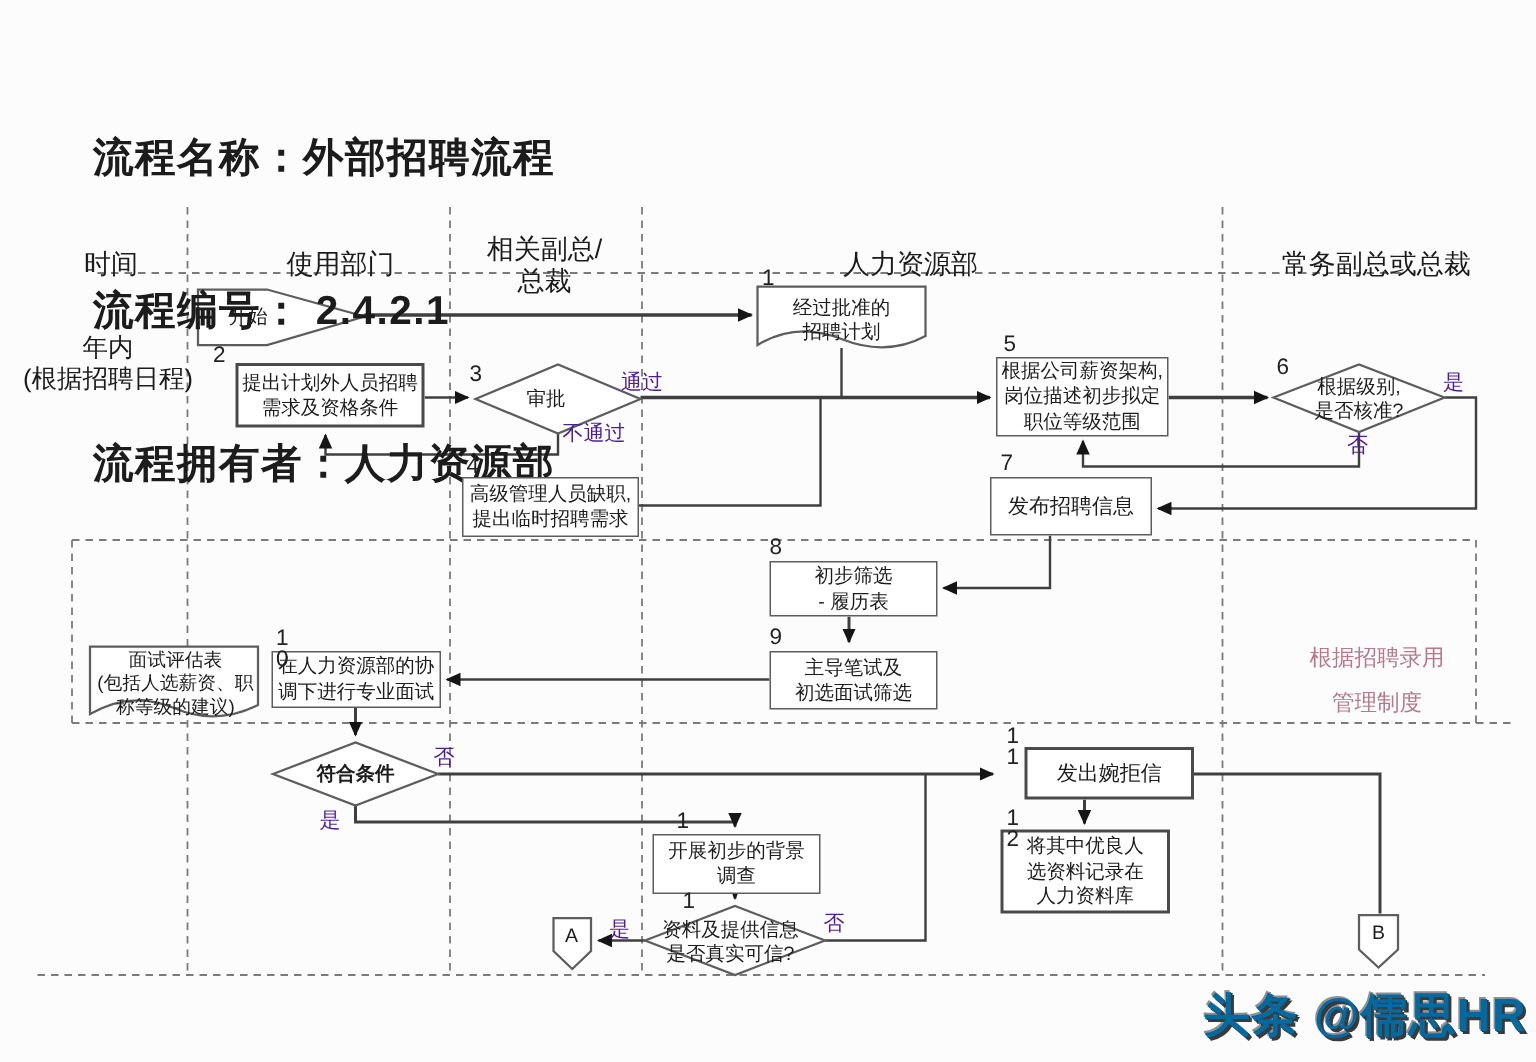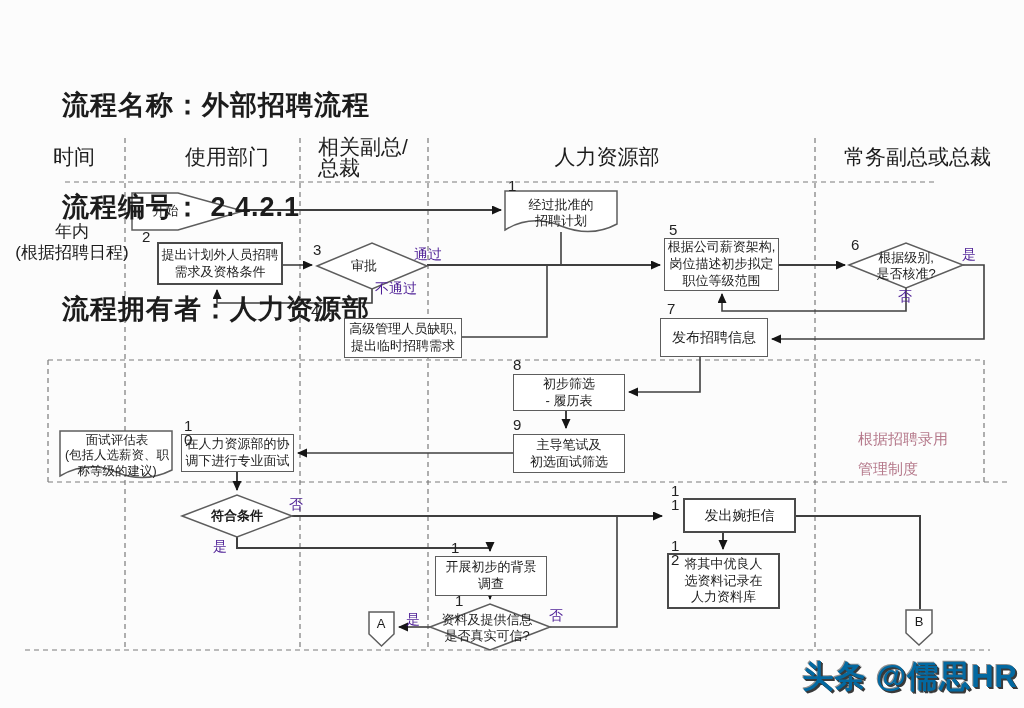--- a/index.html
+++ b/index.html
@@ -1,33 +1,33 @@
 <!DOCTYPE html>
 <html><head>
 <meta charset="utf-8">
 <style>
   html,body{margin:0;padding:0;background:#ffffff;}
   .canvas{position:relative;width:1024px;height:708px;background:#fcfcfc;
     font-family:"Liberation Sans","DejaVu Sans",sans-serif;color:#1c1c1c;overflow:hidden;}
   svg.layer{position:absolute;left:0;top:0;}
   .title{position:absolute;left:62px;top:20px;font-size:27px;font-weight:bold;
     line-height:34px;letter-spacing:1px;white-space:pre;}
-  .hdr{position:absolute;font-size:21px;display:flex;align-items:center;justify-content:center;
-    white-space:pre-line;line-height:21px;font-weight:400;}
+  .hdr{position:absolute;font-size:18px;display:flex;align-items:center;justify-content:center;
+    text-align:center;white-space:pre-line;line-height:21px;font-weight:400;margin-top:20px;}
   .box{position:absolute;border:1.5px solid #5d5d5d;background:#ffffff;display:flex;
     align-items:center;justify-content:center;text-align:center;font-size:13px;
     line-height:1.3;white-space:pre-line;box-sizing:border-box;}
   .bold-border{border-width:2px;border-color:#4a4a4a;}
   .lbl{position:absolute;display:flex;align-items:center;justify-content:center;
     text-align:center;font-size:13px;line-height:1.25;white-space:pre-line;}
   .num{position:absolute;font-size:15px;line-height:14px;white-space:pre-line;color:#222;}
   .edge{position:absolute;font-size:14px;white-space:nowrap;color:#4c1d95;}
   .timenote{position:absolute;left:2px;top:221px;width:140px;font-size:17px;line-height:21px;
     text-align:center;white-space:pre-line;}
-  .sidenote{position:absolute;left:858px;top:424px;width:120px;text-align:left;
+  .sidenote{position:absolute;left:858px;top:424px;width:120px;text-align:center;
     font-size:15px;line-height:30px;white-space:pre-line;color:#b5798b;}
   .wm{position:absolute;left:770px;top:656px;width:248px;text-align:right;font-size:31px;
     font-weight:bold;letter-spacing:1px;color:#0369a1;
     text-shadow:2px 2px 0 #3a3a3a,-1px -1px 0 #8f8f8f,1px 1px 0 #2e2e2e;}
 </style>
 </head>
 <body>
 
 <div class="canvas">
 
@@ -98,21 +98,21 @@
   <div class="hdr" style="left:303px;top:136px;width:120px;height:42px;">相关副总/
 总裁</div>
   <div class="hdr" style="left:532px;top:145px;width:150px;height:22px;">人力资源部</div>
   <div class="hdr" style="left:830px;top:145px;width:175px;height:22px;">常务副总或总裁</div>
 
   <div class="timenote">年内
 (根据招聘日程)</div>
 
   <div class="box bold-border" style="left:157px;top:242px;width:126px;height:43px;">提出计划外人员招聘
 需求及资格条件</div>
-  <div class="box" style="left:308px;top:318px;width:118px;height:40px;margin-left:36px;">高级管理人员缺职,
+  <div class="box" style="left:308px;top:318px;width:118px;height:40px;">高级管理人员缺职,
 提出临时招聘需求</div>
   <div class="box" style="left:664px;top:238px;width:115px;height:53px;">根据公司薪资架构,
 岗位描述初步拟定
 职位等级范围</div>
   <div class="box" style="left:660px;top:318px;width:108px;height:39px;font-size:14px;">发布招聘信息</div>
   <div class="box" style="left:513px;top:374px;width:112px;height:37px;">初步筛选
 - 履历表</div>
   <div class="box" style="left:513px;top:434px;width:112px;height:39px;">主导笔试及
 初选面试筛选</div>
   <div class="box" style="left:181px;top:434px;width:113px;height:38px;">在人力资源部的协

